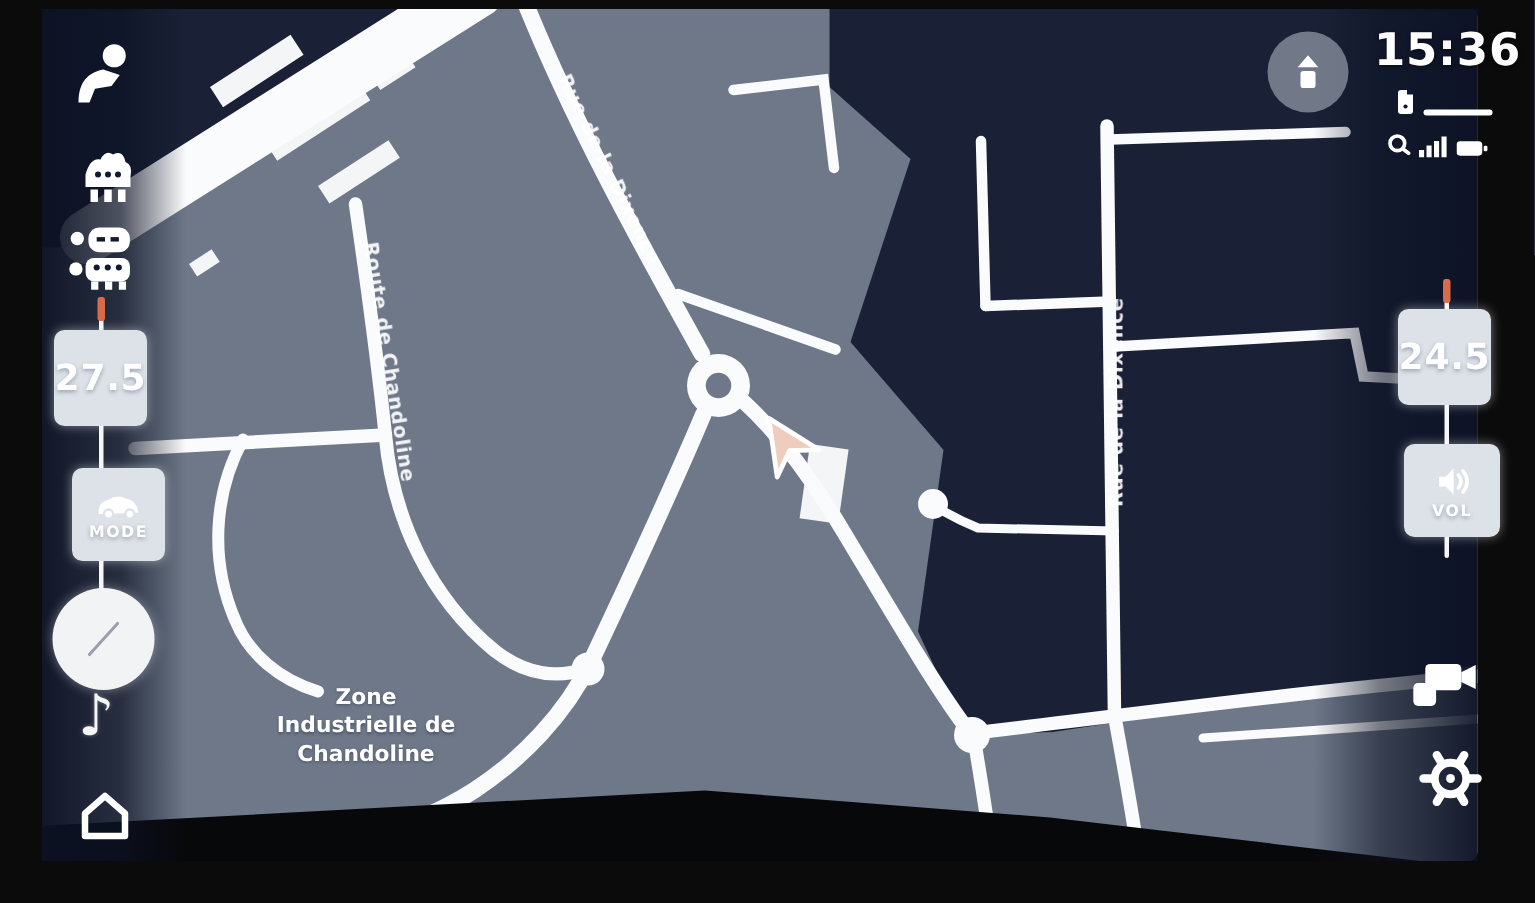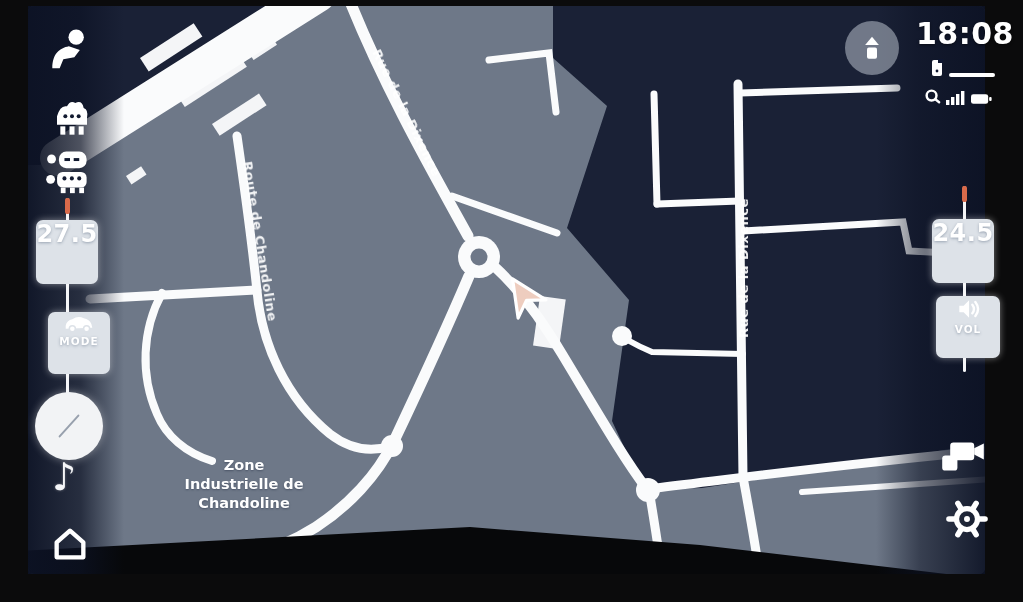--- a/index.html
+++ b/index.html
@@ -15,21 +15,21 @@
   
   .rail-shade{position:absolute;top:6px;height:568px;pointer-events:none;z-index:3;}
   #shade-left{left:28px;width:96px;
      background:linear-gradient(90deg,rgba(12,18,36,.95) 0%,rgba(12,18,36,.72) 55%,rgba(12,18,36,0) 100%);}
   #shade-right{left:876px;width:109px;
      background:linear-gradient(270deg,rgba(12,18,36,.92) 0%,rgba(12,18,36,.55) 60%,rgba(12,18,36,0) 100%);}
 
   
   .sq-btn{position:absolute;z-index:6;background:#dde2e8;border-radius:7px;
           box-shadow:0 0 7px rgba(255,255,255,.45);display:flex;flex-direction:column;
-          align-items:center;color:#fff;
+          align-items:center;justify-content:center;color:#fff;
           text-shadow:0 1px 3px rgba(150,160,175,.95);}
   .temp-val{font-size:24px;font-weight:700;letter-spacing:.5px;}
   .btn-cap{font-size:10.5px;font-weight:700;letter-spacing:1px;margin-top:1px;}
   .slider-line{position:absolute;width:3px;background:#f5f6f8;z-index:5;border-radius:2px;}
   .slider-tick{position:absolute;width:5px;height:16px;background:#d96a4a;z-index:6;border-radius:2px;}
 
   
   #zone-label{position:absolute;left:158px;top:456px;width:172px;z-index:4;
       text-align:center;color:#fff;font-size:14.5px;font-weight:600;line-height:19px;
       text-shadow:0 1px 2px rgba(40,50,70,.5);}
@@ -200,21 +200,21 @@
     </svg>
   </div>
 
   <div id="compass-btn">
     <svg viewBox="0 0 24 24" width="30" height="30">
       <path d="M12,3 L17.5,9.5 L6.5,9.5 Z" fill="#fff"></path>
       <rect x="8" y="11.5" width="8" height="9" rx="1.5" fill="#fff"></rect>
     </svg>
   </div>
 
-  <div id="clock">18:08</div>
+  <div id="clock">15:36</div>
 
   <div class="status-row" style="left:930px;top:58px;">
     <svg viewBox="0 0 14 20" width="14" height="20">
       <rect x="2" y="2" width="10" height="16" rx="2" fill="#fff"></rect>
       <rect x="8" y="1" width="5" height="4" fill="#0e1630"></rect>
       <circle cx="7" cy="13" r="1.4" fill="#0e1630"></circle>
     </svg>
     <div style="width:46px;height:4px;background:#fff;border-radius:2px;margin-bottom:1px;"></div>
   </div>
 
@@ -231,21 +231,21 @@
     </svg>
     <svg viewBox="0 0 22 12" width="21" height="12">
       <rect x="0" y="1" width="18" height="10" rx="2.5" fill="#fff"></rect>
       <rect x="19" y="4" width="2.6" height="4" rx="1" fill="#fff"></rect>
     </svg>
   </div>
 
   <div class="slider-line" style="left:963px;top:186px;height:186px;"></div>
   <div class="slider-tick" style="left:962px;top:186px;"></div>
 
-  <div class="sq-btn" style="left:932px;top:206px;width:62px;height:64px;margin-top:13px;">
+  <div class="sq-btn" style="left:932px;top:206px;width:62px;height:64px;">
     <span class="temp-val">24.5</span>
   </div>
 
   <div class="sq-btn" style="left:936px;top:296px;width:64px;height:62px;">
     <svg viewBox="0 0 24 24" width="28" height="26">
       <path d="M4,9 L8,9 L13,4 L13,20 L8,15 L4,15 Z" fill="#fff"></path>
       <path d="M16,8 q3,4 0,8" stroke="#fff" stroke-width="2.2" fill="none" stroke-linecap="round"></path>
       <path d="M18.8,5.5 q5,6.5 0,13" stroke="#fff" stroke-width="2.2" fill="none" stroke-linecap="round"></path>
     </svg>
     <span class="btn-cap">VOL</span>

